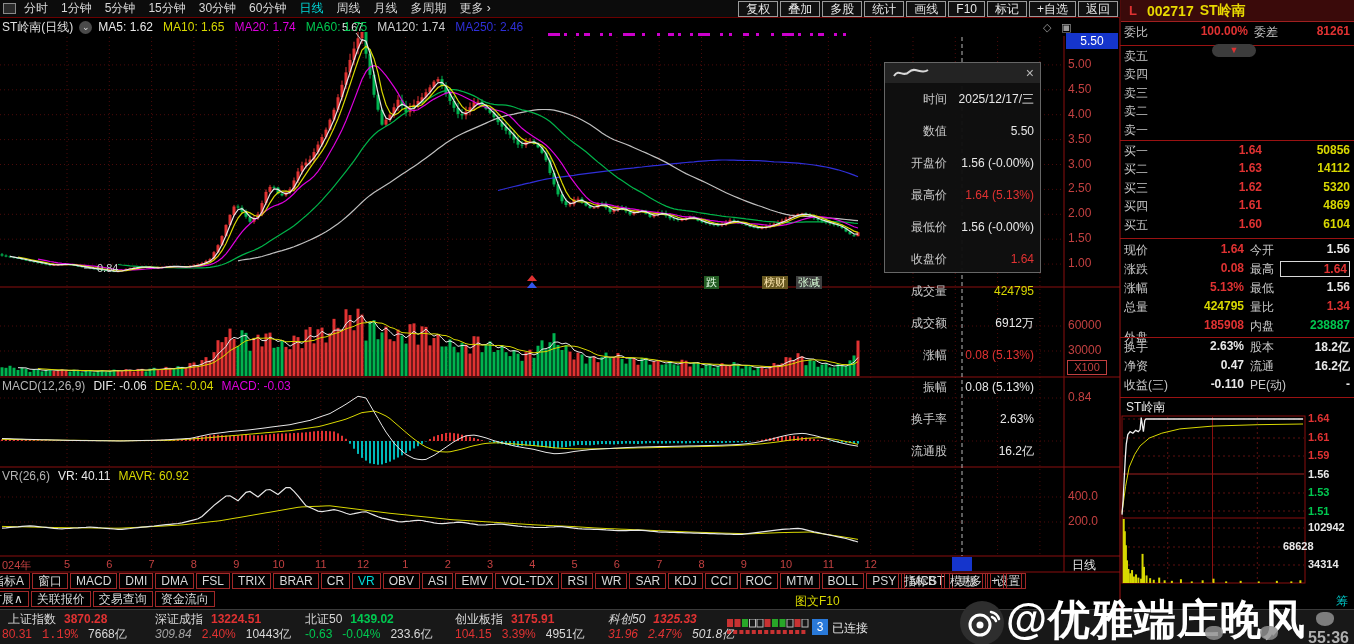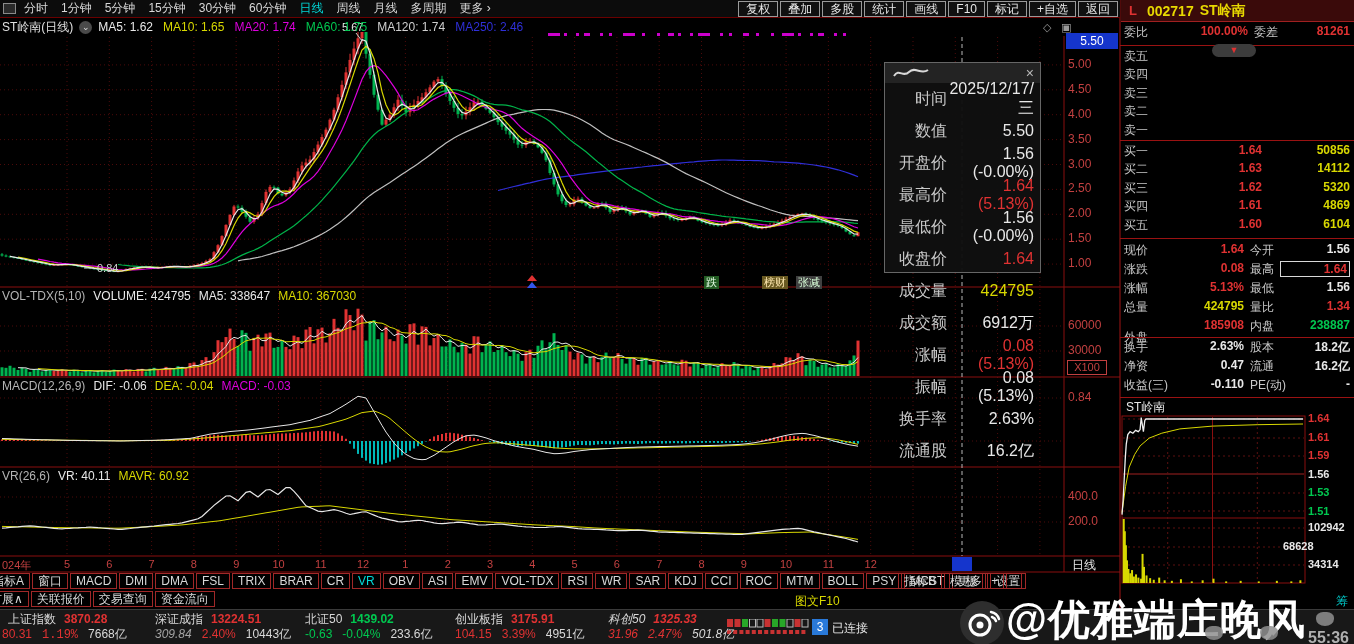--- a/index.html
+++ b/index.html
@@ -39,21 +39,21 @@
   #xaxis{position:absolute;left:0;top:556px;width:1064px;height:16px;z-index:3}
   .xl{position:absolute;color:#c24040;font-size:11px;top:2px;transform:translateX(-50%)}
   .xl.year{transform:none}
   
   .ev-badge{position:absolute;font-size:11px;line-height:13px;padding:0 2px;z-index:3}
   
   #tooltip{position:absolute;left:884px;top:62px;width:157px;height:211px;background:rgba(16,16,16,.96);
     border:1px solid #666;z-index:5}
   #tt-title{height:20px;background:#232323;display:flex;align-items:center;justify-content:space-between;padding:0 6px}
   #tt-close{color:#b8b8b8;font-size:14px;line-height:14px;cursor:default}
-  .tt-row{display:flex;height:15.8px;align-items:center;font-size:16px;padding:16px 6px}
+  .tt-row{display:flex;height:15.8px;align-items:center;font-size:12px;padding:16px 6px}
   .tt-label{width:56px;text-align:right;color:#c8c8c8}
   .tt-val{flex:1;text-align:right}
   
   #right-panel{position:absolute;left:1120px;top:0;width:234px;height:609px;z-index:3}
   #rp-header{position:absolute;left:1px;top:0;width:233px;height:22px;background:#3a0a0a;border-bottom:1px solid #a02020;
     display:flex;align-items:center}
   #rp-l{color:#e03232;font-weight:bold;font-size:13px;margin:0 10px 0 8px}
   #rp-code,#rp-name{color:#e8d800;font-weight:bold;font-size:14px;margin-right:6px}
   .rp-div{position:absolute;left:0;width:234px;height:1px;background:#9a1212}
   .wb-row{position:absolute;left:0;top:24px;width:234px;height:20px;font-size:12px}
@@ -1135,21 +1135,20 @@
         <span class="ma-item" style="color: rgb(216, 216, 0);">MA10: 1.65</span>
         <span class="ma-item" style="color: rgb(221, 0, 221);">MA20: 1.74</span>
         <span class="ma-item" style="color: rgb(0, 200, 80);">MA60: 1.75</span>
         <span class="ma-item" style="color: rgb(207, 207, 207);">MA120: 1.74</span>
         <span class="ma-item" style="color: rgb(47, 47, 216);">MA250: 2.46</span>
       </span>
   </div>
   <span class="hdr-ic abs z3" style="left:1035px;top:21px">◇</span>
   <span class="hdr-ic abs z3" style="left:1053px;top:21px">▣</span>
 
-  <div class="pane-header" id="vol-header" style="top:289px"><span class="ph-name">VOL-TDX(5,10)</span><span class="ph-part" style="color: rgb(232, 232, 232);">VOLUME: 424795</span><span class="ph-part" style="color: rgb(232, 232, 232);">MA5: 338647</span><span class="ph-part" style="color: rgb(216, 216, 0);">MA10: 367030</span></div>
   <div class="pane-header" id="macd-header" style="top:379px"><span class="ph-name">MACD(12,26,9)</span><span class="ph-part" style="color: rgb(232, 232, 232);">DIF: -0.06</span><span class="ph-part" style="color: rgb(216, 216, 0);">DEA: -0.04</span><span class="ph-part" style="color: rgb(221, 0, 221);">MACD: -0.03</span></div>
   <div class="pane-header" id="vr-header" style="top:469px"><span class="ph-name">VR(26,6)</span><span class="ph-part" style="color: rgb(232, 232, 232);">VR: 40.11</span><span class="ph-part" style="color: rgb(216, 216, 0);">MAVR: 60.92</span></div>
 
   <div id="overlay">
       <div class="axis-label" style="left: 1068px; top: 56.9px;">5.00</div>
       <div class="axis-label" style="left: 1068px; top: 81.8px;">4.50</div>
       <div class="axis-label" style="left: 1068px; top: 106.7px;">4.00</div>
       <div class="axis-label" style="left: 1068px; top: 131.6px;">3.50</div>
       <div class="axis-label" style="left: 1068px; top: 156.5px;">3.00</div>
       <div class="axis-label" style="left: 1068px; top: 181.4px;">2.50</div>

